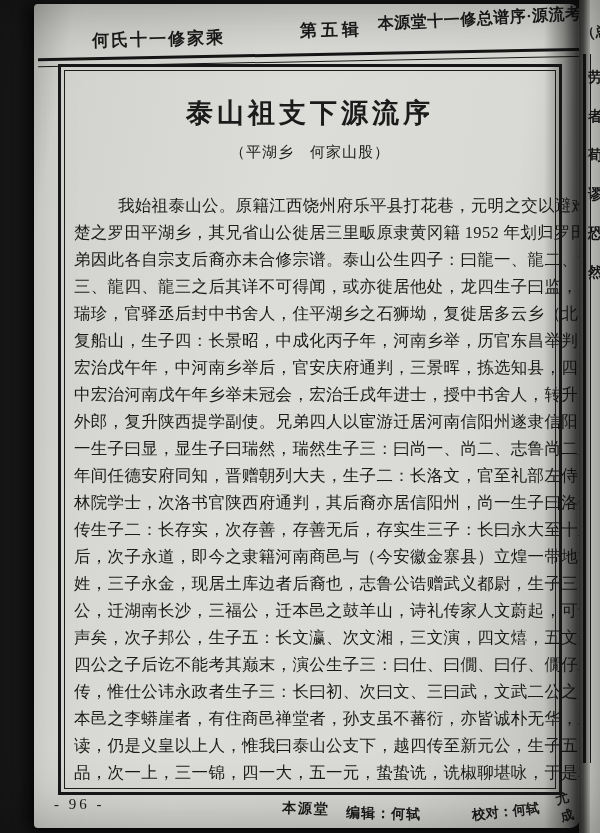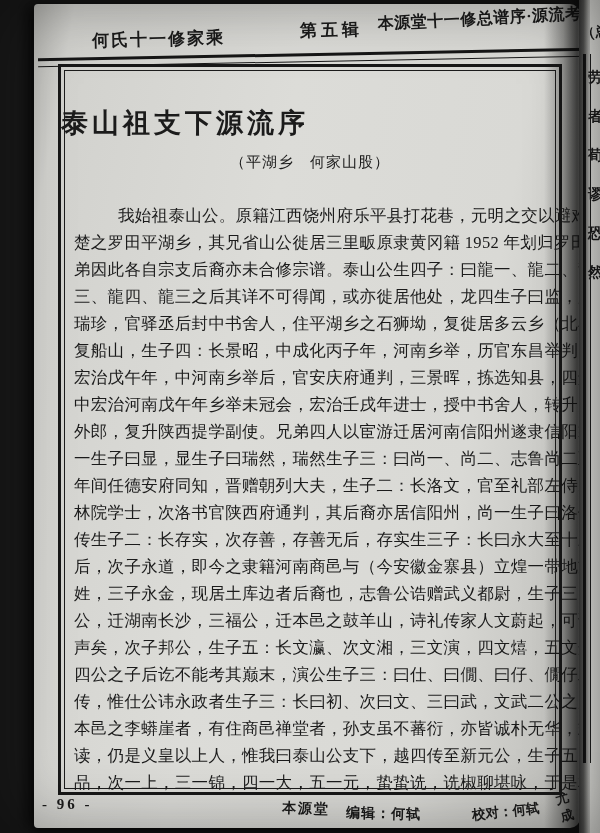--- a/index.html
+++ b/index.html
@@ -25,27 +25,27 @@
     border-top:3px solid #161616;border-bottom:1px solid #161616;
     transform:rotate(-1.1deg);
   }
   .frame{
     position:absolute;left:24px;top:60px;width:498px;height:725px;
     border:3px solid #181818;
   }
   .frame::before{
     content:"";position:absolute;inset:3px;border:1px solid #1c1c1c;pointer-events:none;
   }
-  .title{margin-top:38px;font-size:27px;font-weight:bold;letter-spacing:4px;}
+  .title{margin-top:28px;text-align:center;font-size:27px;font-weight:bold;letter-spacing:4px;}
   .subtitle{margin-top:12px;text-align:center;font-size:15px;letter-spacing:1px;}
   .bodytext{margin-top:30px;padding-left:13px;font-size:16.5px;}
   .line{white-space:nowrap;height:27px;line-height:27px;letter-spacing:.3px;}
   .line.indent{text-indent:44px;}
   
-  .pgnum{position:absolute;left:8px;top:792px;font-size:15px;font-weight:bold;letter-spacing:3px;}
+  .pgnum{position:absolute;left:20px;top:792px;font-size:15px;font-weight:normal;letter-spacing:3px;}
   .f-hall{position:absolute;left:248px;top:796px;font-size:14px;font-weight:bold;letter-spacing:2px;transform:rotate(2deg);}
   .f-edit{position:absolute;left:312px;top:801px;font-size:14px;font-weight:bold;letter-spacing:1px;transform:rotate(1.5deg);}
   .f-proof{position:absolute;left:438px;top:799px;font-size:13.5px;font-weight:bold;transform:rotate(-6deg);}
   .f-extra{position:absolute;left:524px;top:784px;font-size:13px;font-weight:bold;transform:rotate(-16deg);}
   
   .gutter{
     position:absolute;left:544px;top:0;width:46px;height:833px;z-index:5;pointer-events:none;
     background:linear-gradient(to right,rgba(20,20,20,0) 0%,rgba(20,20,20,.34) 42%,rgba(10,10,10,.72) 72%,rgba(10,10,10,.58) 86%,rgba(70,70,70,.22) 100%);
   }
   

